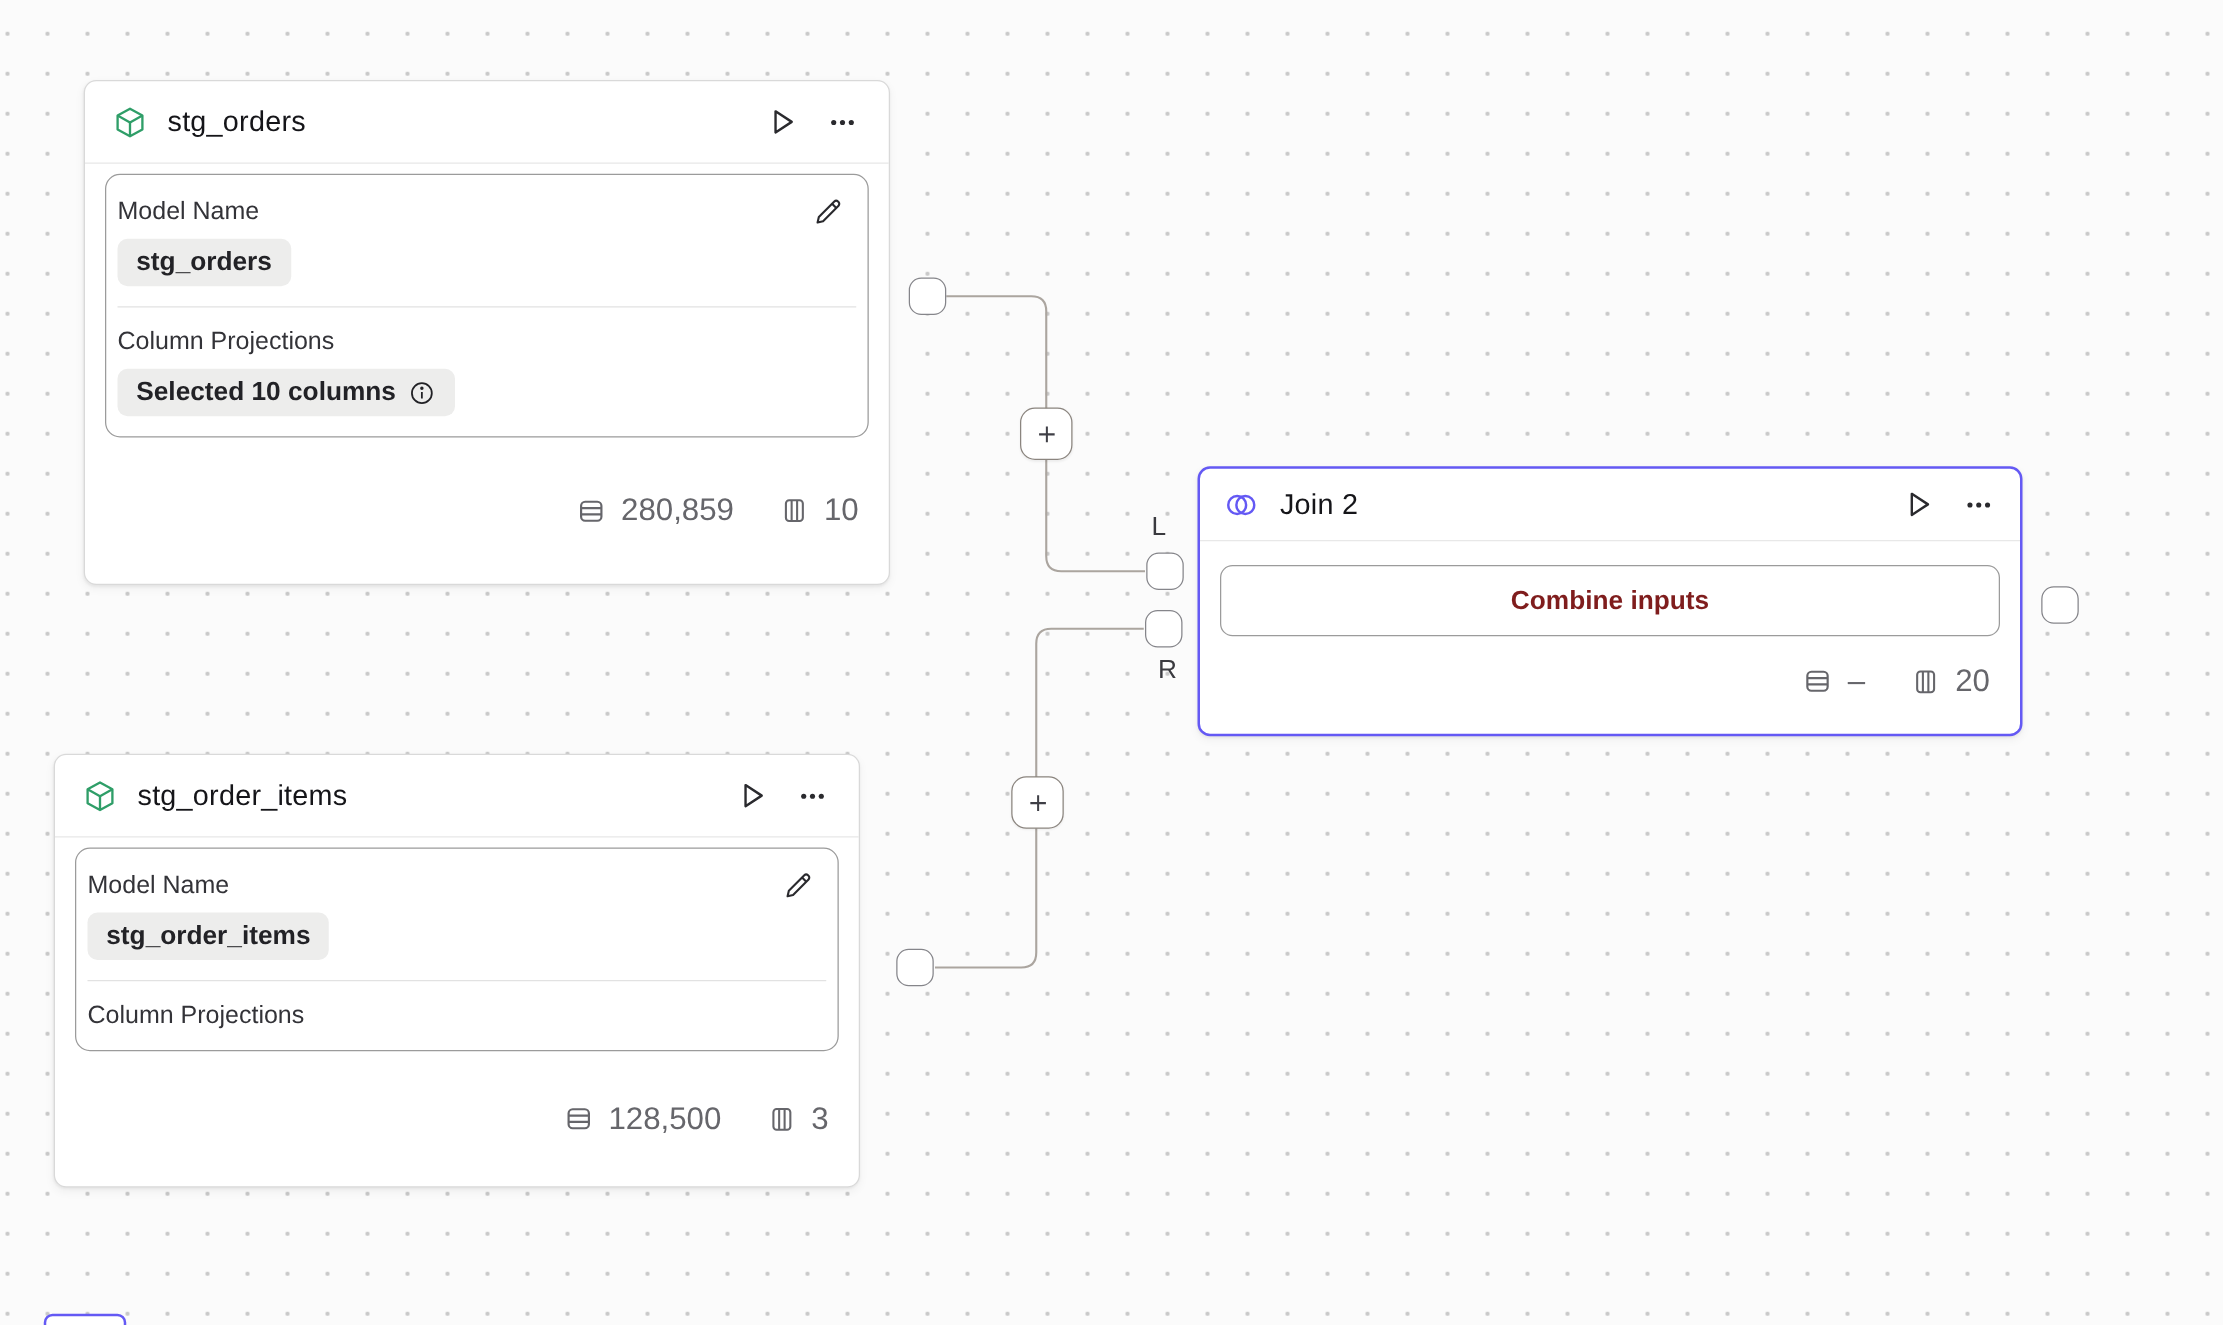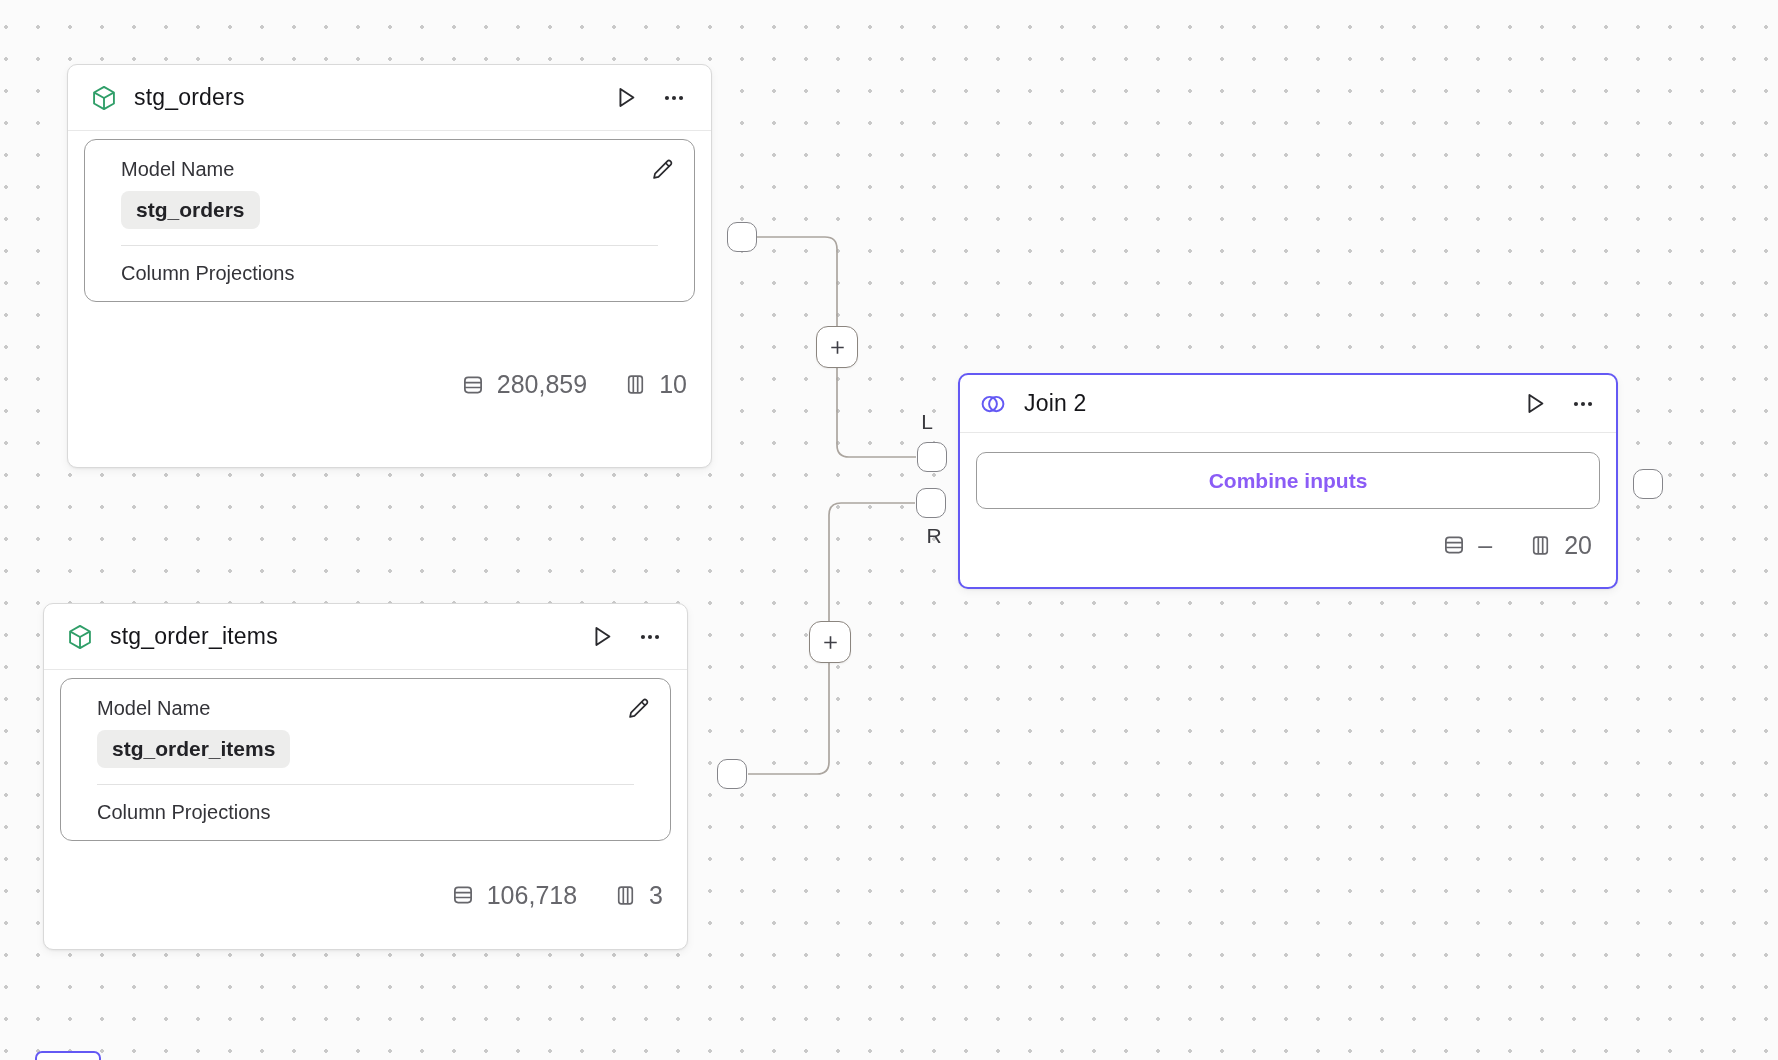--- a/index.html
+++ b/index.html
@@ -56,21 +56,21 @@
     display: flex; align-items: center; justify-content: center;
     padding: 2px;
   }
 
   
   .node-body { padding: 8px 16px 0; }
   .card {
     position: relative;
     border: 1px solid #9b9b9b;
     border-radius: 12px;
-    padding: 17px 36px 16px;
+    padding: 17px 9px 16px;
     background: #fff;
   }
   .field-label {
     font-size: 20px;
     color: #333338;
     line-height: 24px;
   }
   .chip {
     display: inline-flex;
     align-items: center;
@@ -109,21 +109,21 @@
   
   .combine-btn {
     margin: 19px 16px 0;
     height: 57px;
     background: #fff;
     border: 1px solid #9b9b9b;
     border-radius: 10px;
     font-family: "Liberation Sans", sans-serif;
     font-size: 21px;
     font-weight: 700;
-    color: #8b5cf6;
+    color: #7f1d1d;
     cursor: pointer;
   }
 
   
   .port {
     position: absolute;
     width: 30px; height: 30px;
     background: #fff;
     border: 1.6px solid #85858a;
     border-radius: 10px;
@@ -203,20 +203,30 @@
           <path d="M4.5 19.5 L5.4 15.6 L16.4 4.6 C17.1 3.9 18.3 3.9 19 4.6 L19.4 5 C20.1 5.7 20.1 6.9 19.4 7.6 L8.4 18.6 Z"></path>
           <path d="M14.8 6.2 L17.8 9.2"></path>
         </svg>
       </button>
       <div class="field-label">Model Name</div>
       <button class="chip">
         <span>stg_orders</span>
       </button>
       <hr class="card-divider">
       <div class="field-label">Column Projections</div>
+      <button class="chip">
+        <span>Selected 10 columns</span>
+        <span>
+          <svg class="ic" width="23" height="23" viewBox="0 0 24 24" fill="none" stroke="#222226" stroke-width="1.5">
+              <circle cx="12" cy="12" r="8.3"></circle>
+              <path d="M12 11 V16.4"></path>
+              <circle cx="12" cy="7.9" r="0.7" fill="#222226"></circle>
+            </svg>
+        </span>
+      </button>
     </div>
   </div>
   <div class="node-footer">
     <span>
       <svg class="ic" width="26" height="26" viewBox="0 0 24 24" fill="none" stroke="#66666b" stroke-width="1.6">
           <rect x="4.5" y="5" width="15" height="14" rx="3"></rect>
           <path d="M4.5 9.7 H19.5 M4.5 14.3 H19.5"></path>
         </svg>
     </span>
     <span>280,859</span>
@@ -272,21 +282,21 @@
       <div class="field-label">Column Projections</div>
     </div>
   </div>
   <div class="node-footer">
     <span>
       <svg class="ic" width="26" height="26" viewBox="0 0 24 24" fill="none" stroke="#66666b" stroke-width="1.6">
           <rect x="4.5" y="5" width="15" height="14" rx="3"></rect>
           <path d="M4.5 9.7 H19.5 M4.5 14.3 H19.5"></path>
         </svg>
     </span>
-    <span>106,718</span>
+    <span>128,500</span>
     <span class="stat-gap"></span>
     <span>
       <svg class="ic" width="25" height="25" viewBox="0 0 24 24" fill="none" stroke="#66666b" stroke-width="1.6">
           <rect x="5.5" y="4" width="13" height="16" rx="2.5"></rect>
           <path d="M9.9 4 V20 M14.1 4 V20"></path>
         </svg>
     </span>
     <span>3</span>
   </div>
 </div>

